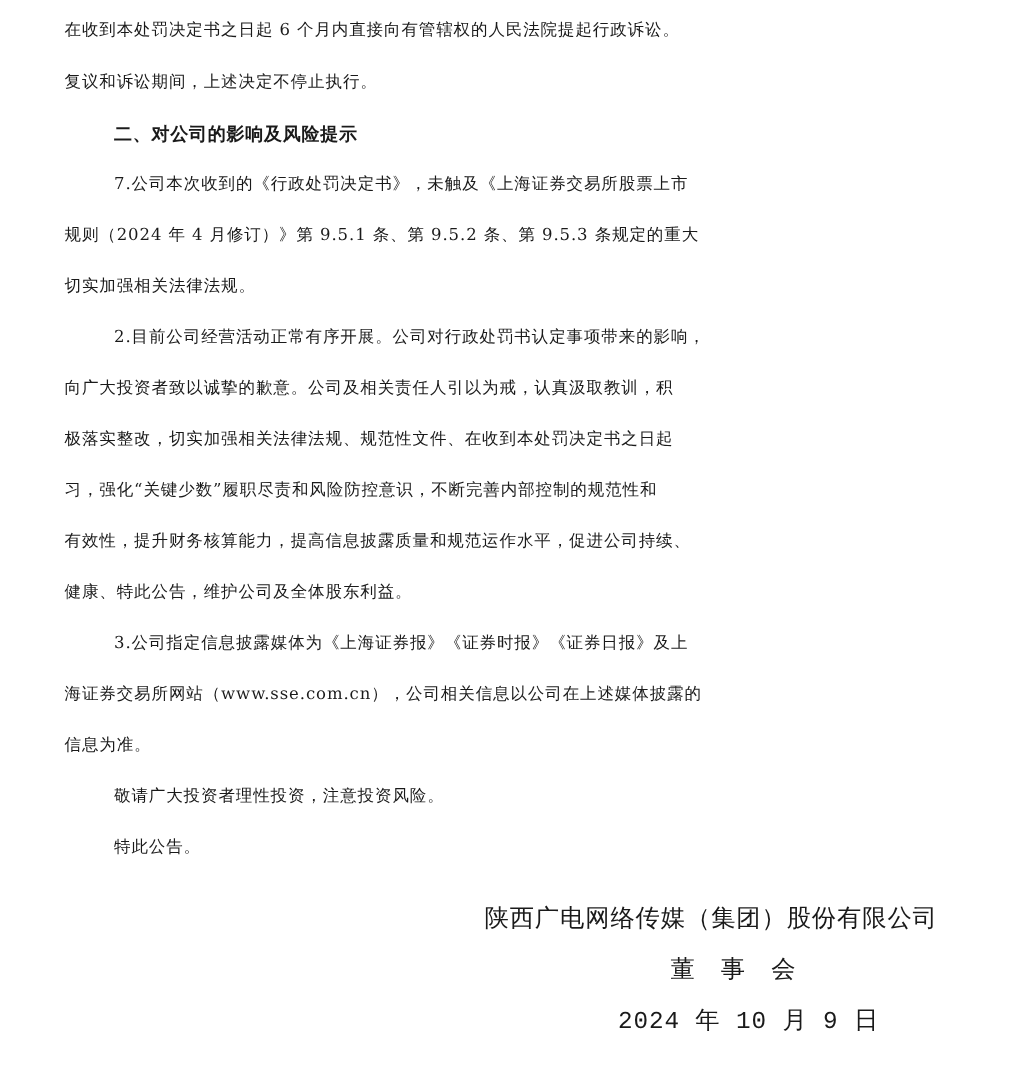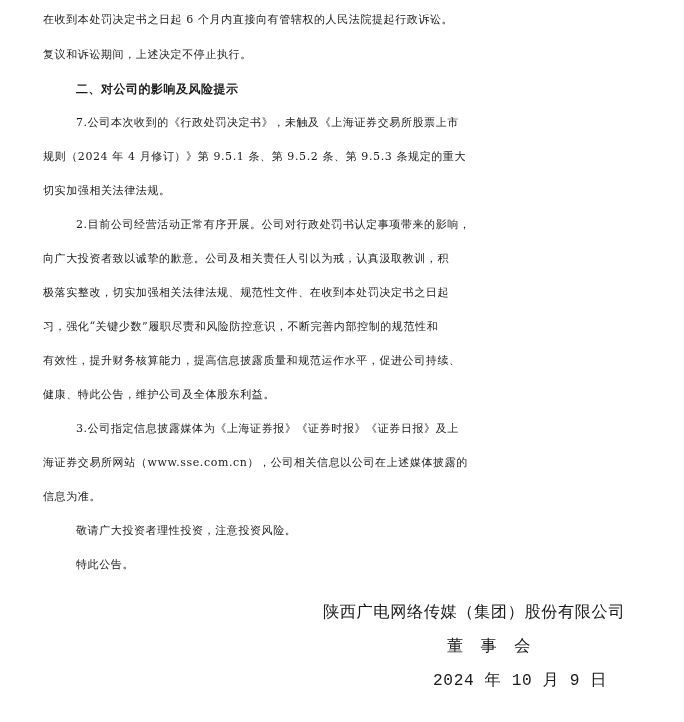--- a/index.html
+++ b/index.html
@@ -39,14 +39,14 @@
 
   <div class="line indent" style="top:419px">3.公司指定信息披露媒体为《上海证券报》《证券时报》《证券日报》及上</div>
   <div class="line" style="top:453px">海证券交易所网站（www.sse.com.cn），公司相关信息以公司在上述媒体披露的</div>
   <div class="line" style="top:487px">信息为准。</div>
 
   <div class="line indent" style="top:521px">敬请广大投资者理性投资，注意投资风险。</div>
   <div class="line indent" style="top:555px">特此公告。</div>
 
   <div class="sig" style="top:603px; left:323px">陕西广电网络传媒（集团）股份有限公司</div>
   <div class="sig" style="top:637px; left:447px">董　事　会</div>
-  <div class="sig" style="top:671px; left:433px">2024 年 10 月 9 日</div>
+  <div class="sig" style="top:671px; left:412px">2024 年 10 月 9 日</div>
 </div>
 
 </body></html>

